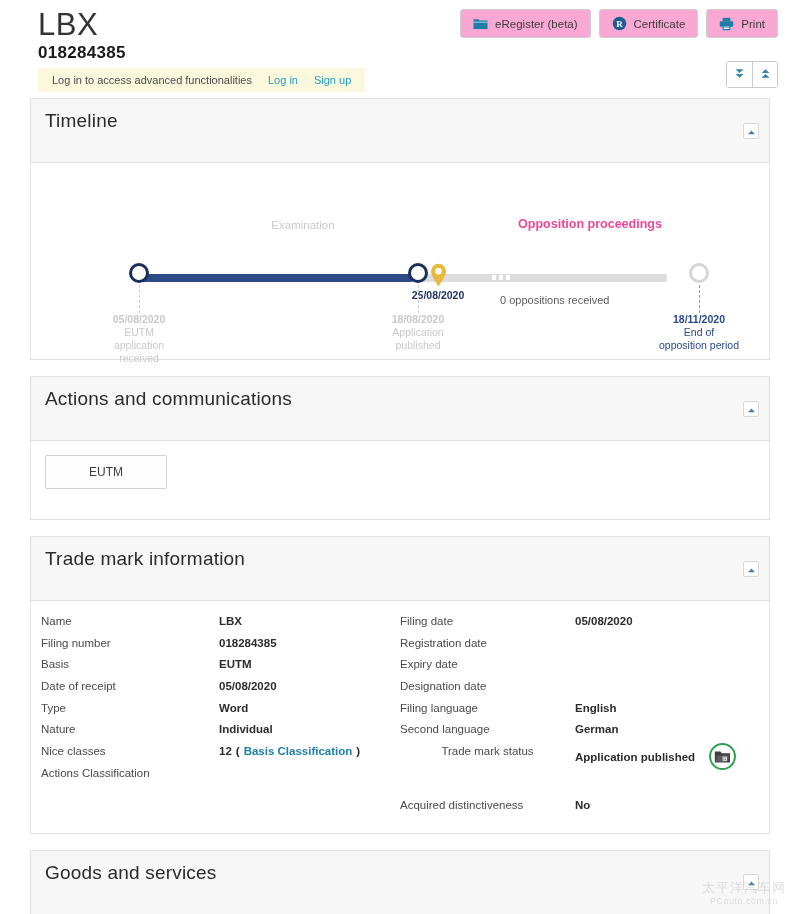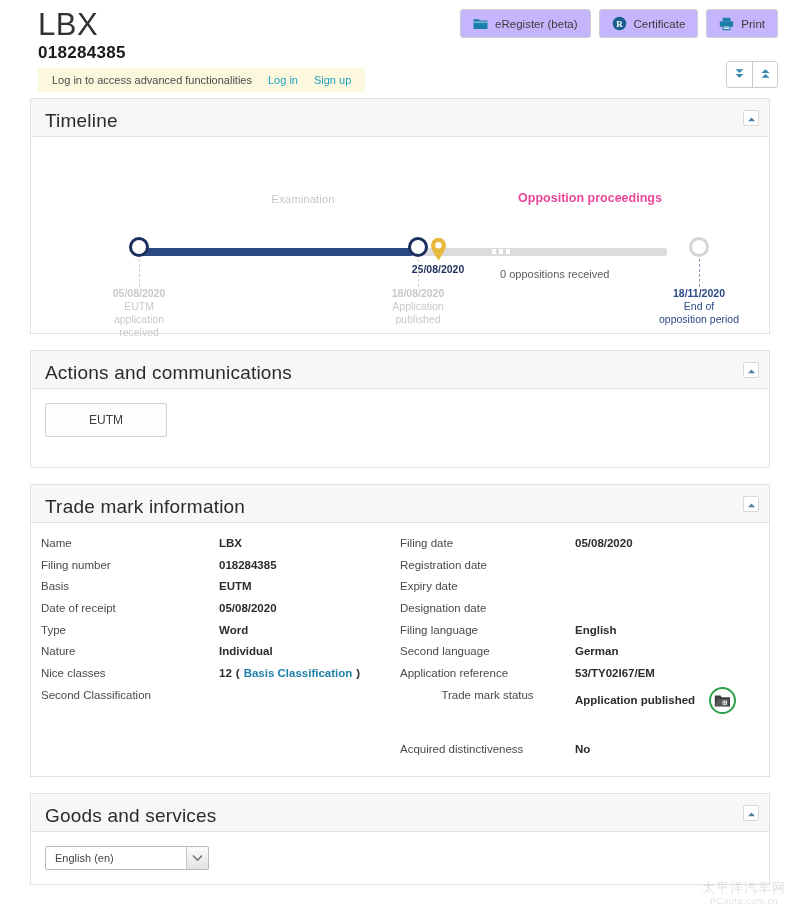--- a/index.html
+++ b/index.html
@@ -20,21 +20,21 @@
   .mark-number {
     font-size: 17px; line-height: 22px; font-weight: bold;
     color: #1a1a1a; letter-spacing: .3px; margin-top: 1px;
   }
   .header-actions {
     position: absolute; right: 22px; top: 9px;
     display: flex; gap: 8px;
   }
   .hbtn {
     display: flex; align-items: center; gap: 7px;
-    background: #c4b5fd; border: 1px solid #cfcfcf; border-radius: 3px;
+    background: #f9a8d4; border: 1px solid #cfcfcf; border-radius: 3px;
     padding: 6px 12px; font-size: 11.5px; color: #3c3c3b;
     cursor: pointer; white-space: nowrap;
   }
   .hbtn svg { display: block; }
 
   
   .login-row { position: relative; padding: 0 22px 0 38px; height: 30px; }
   .login-banner {
     display: inline-flex; align-items: center; gap: 16px;
     background: #fcf8dd; border-radius: 2px;
@@ -53,21 +53,21 @@
   .expand-btn + .expand-btn { border-left: 1px solid #cbcbcb; }
 
   
   .panel {
     margin: 0 30px 16px 30px;
     border: 1px solid #e2e2e2; background: #fff;
   }
   .panel-head {
     position: relative; background: #f7f7f7;
     border-bottom: 1px solid #e2e2e2;
-    padding: 11px 16px 4px 14px;
+    padding: 11px 16px 30px 14px;
   }
   .panel-title {
     font-size: 19px; font-weight: 400; color: #2b2b2b; letter-spacing: .2px;
   }
   .panel-toggle {
     position: absolute; right: 10px; top: 50%; transform: translateY(-50%);
     width: 16px; height: 16px; border: 1px solid #d8d8d8; border-radius: 2px;
     background: #fff; display: flex; align-items: center; justify-content: center;
     cursor: pointer;
   }
@@ -369,21 +369,21 @@
         <div class="info-value">
           <span style="display:flex;gap:4px;align-items:center;">
             <span>12</span>
             <span>(</span>
             <a>Basis Classification</a>
             <span>)</span>
           </span>
         </div>
       </div>
       <div class="info-row">
-        <div class="info-label">Second Classification</div>
+        <div class="info-label">Actions Classification</div>
         <div class="info-value"></div>
       </div>
     </div>
 
     <div class="info-col right">
       <div class="info-row">
         <div class="info-label">Filing date</div>
         <div class="info-value">05/08/2020</div>
       </div>
       <div class="info-row">
@@ -398,24 +398,20 @@
         <div class="info-label">Designation date</div>
         <div class="info-value"></div>
       </div>
       <div class="info-row">
         <div class="info-label">Filing language</div>
         <div class="info-value">English</div>
       </div>
       <div class="info-row">
         <div class="info-label">Second language</div>
         <div class="info-value">German</div>
-      </div>
-      <div class="info-row">
-        <div class="info-label">Application reference</div>
-        <div class="info-value">53/TY02I67/EM</div>
       </div>
       <div class="info-row tall">
         <div class="info-label">Trade mark status</div>
         <div class="info-value">
           <span>Application published</span>
           <span class="status-icon">
             <svg width="17" height="15" viewBox="0 0 17 15">
               <path d="M0.8 2.6h5.6l1.3 1.6H16v9.2H0.8z" fill="#3f3f3f"></path>
               <path d="M3.4 6.3h12.2l-2 6.6H1.4z" fill="#5a5a5a"></path>
               <rect x="8.6" y="7.6" width="4.4" height="4.2" fill="#efefef"></rect>

